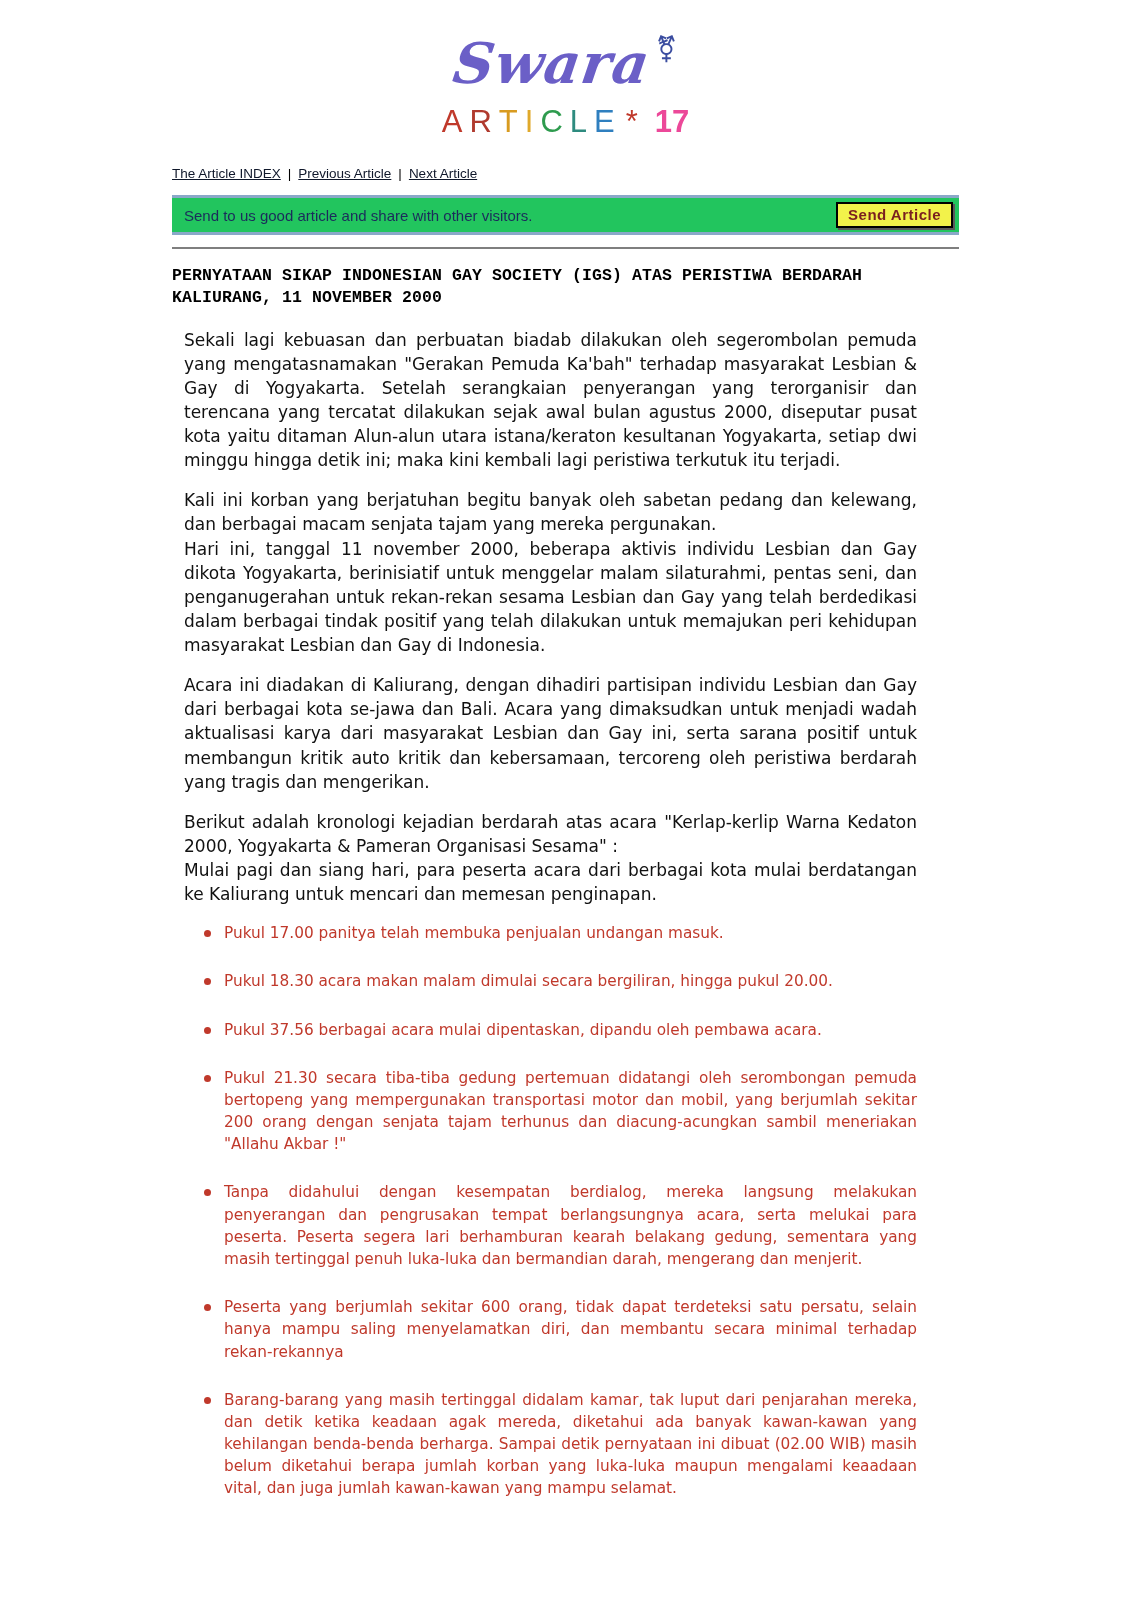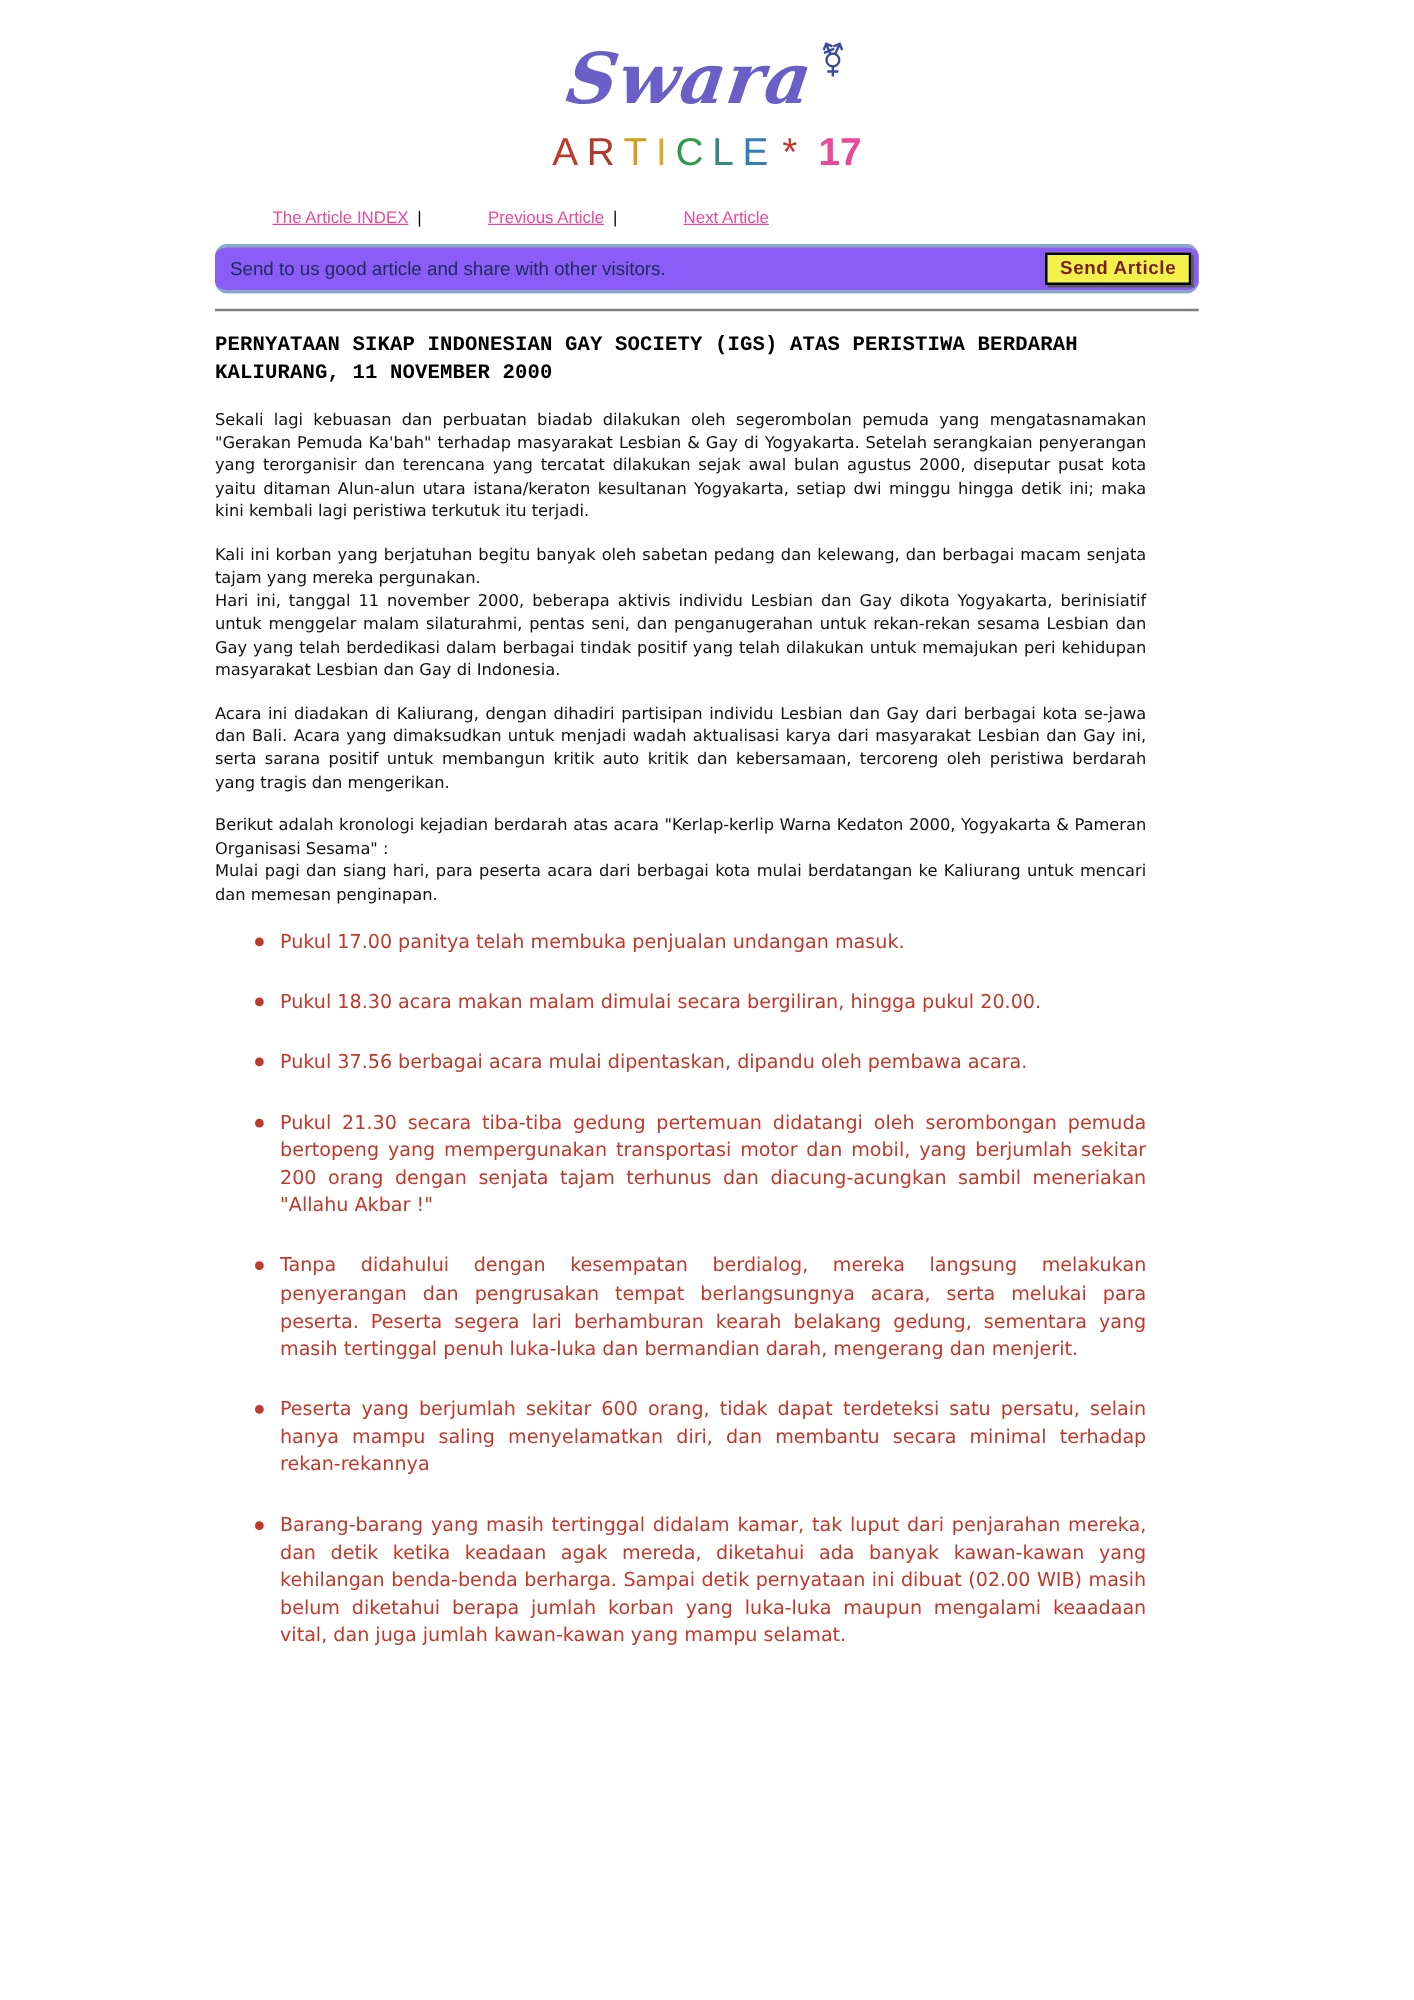--- a/index.html
+++ b/index.html
@@ -64,42 +64,40 @@
   .aw-num { color: #ec4899; font-weight: bold; letter-spacing: 0px; margin-left: 10px; }
 
   
   .navlinks {
     margin: 26px 0 0 172px;
     font-family: "Liberation Sans", sans-serif;
     font-size: 13.5px;
     color: #000;
   }
   .navlinks a {
-    color: #ec4899;
-    margin-left: 46px;
+    color: #0f172a;
   }
   .navlinks .sep {
     color: #000;
     padding: 0 7px;
     text-decoration: none;
   }
 
   
   .sendbar-wrap {
     margin: 14px 172px 0 172px;
     border-top: 3px solid #8aa8c8;
     border-bottom: 3px solid #8aa8c8;
-    background: #8b5cf6;
+    background: #22c55e;
     height: 40px;
     display: flex;
     align-items: center;
     justify-content: space-between;
     padding: 0 4px;
     box-sizing: border-box;
-    border-radius: 10px;
   }
   .sendbar-text {
     font-family: "Liberation Sans", sans-serif;
     font-size: 15px;
     color: #1b2b5b;
     padding-left: 8px;
   }
   .send-button {
     background: #f2f24a;
     border: 2px solid #000;
@@ -128,24 +126,24 @@
     font-family: Liberation Mono, monospace;
     font-size: 16.5px;
     font-weight: bold;
     line-height: 1.35;
     margin: 16px 0 18px 0;
     color: #000;
     letter-spacing: 0.1px;
   }
   p.body {
     font-family: "DejaVu Sans", sans-serif;
-    font-size: 13px;
+    font-size: 17px;
     line-height: 1.42;
     text-align: justify;
-    margin: 0 0 16px 0;
+    margin: 0 0 16px 12px;
     color: #111;
   }
   p.body.tight { margin-bottom: 0; }
 
   ul.bullets {
     list-style: none;
     margin: 10px 0 0 0;
     padding: 0 0 0 28px;
   }
   ul.bullets li {

